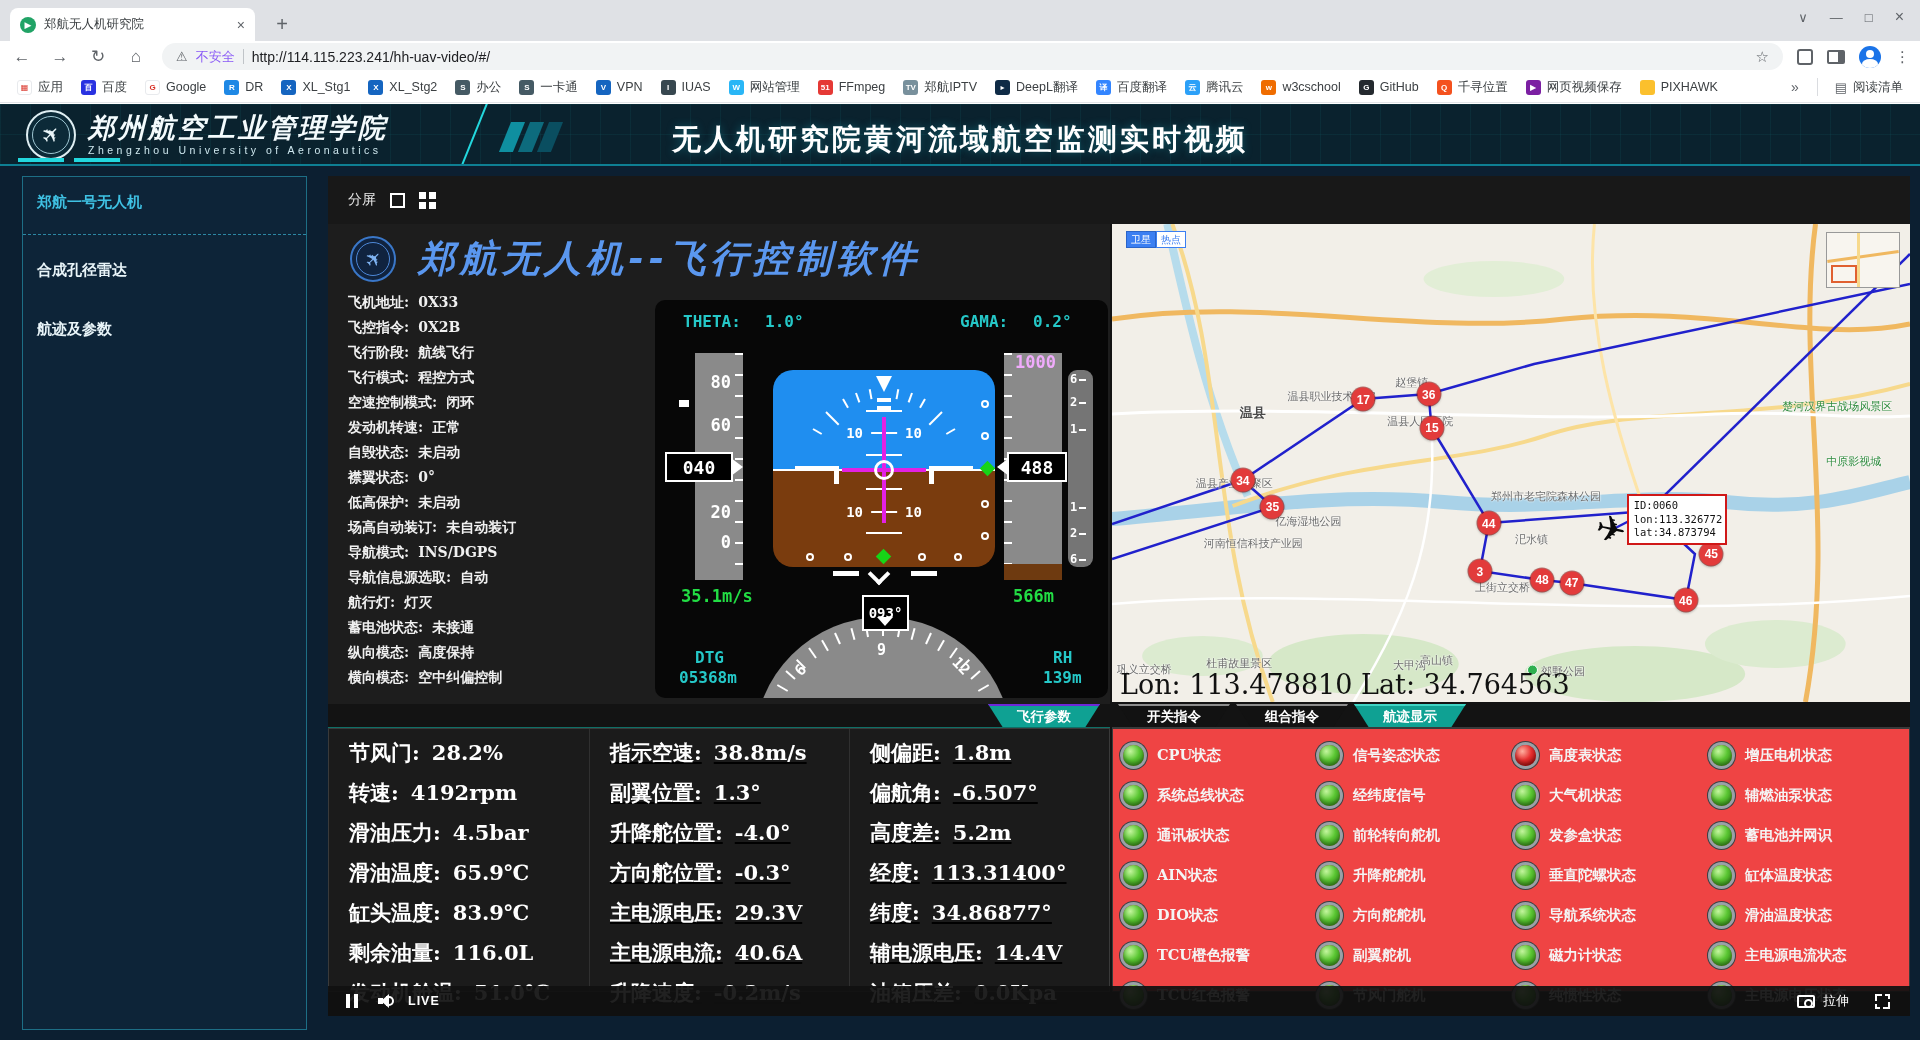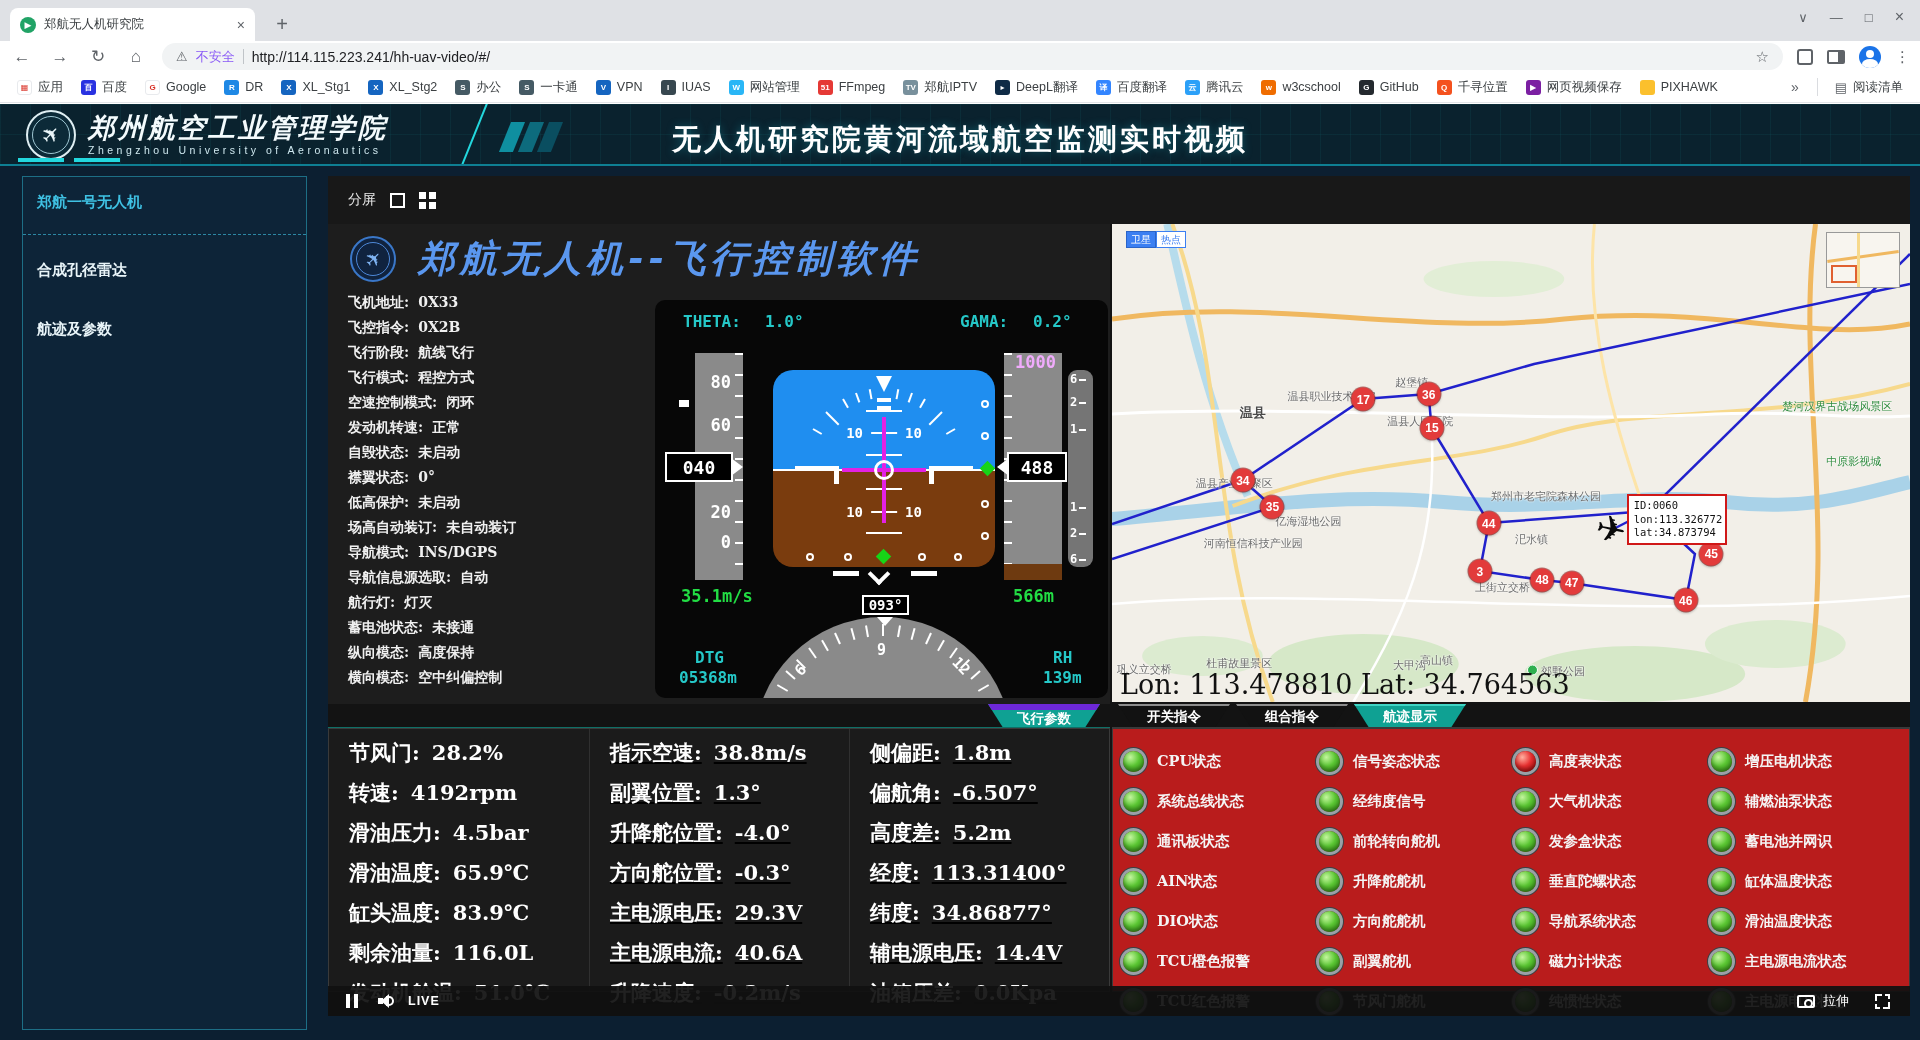--- a/index.html
+++ b/index.html
@@ -144,46 +144,46 @@
   
   #vs { position:absolute; left:413px; top:70px; width:25px; height:197px; background:#757575; border-radius:9px; }
   .vs-num { position:absolute; left:4px; color:#fff; font-size:12px; font-weight:bold;
     font-family:"DejaVu Sans Mono",monospace; }
   .vs-num::after { content:""; display:inline-block; width:7px; height:2px; background:#fff; vertical-align:middle; margin-left:2px; }
   .vs-notch { position:absolute; left:24px; top:100px; width:10px; height:7px; background:#fff; }
   
   #compass { position:absolute; left:99px; top:317px; width:258px; height:81px; overflow:hidden; }
   #compass .disc { position:absolute; left:0; top:0; width:258px; height:258px; border-radius:50%; background:#8a8a8a; }
   .cnum { position:absolute; color:#fff; font-size:15px; font-weight:bold; font-family:"DejaVu Sans Mono",monospace; }
-  #hdg-box { left:207px; top:295px; width:47px; height:20px; font-size:14px; }
+  #hdg-box { left:207px; top:295px; width:47px; height:36px; font-size:14px; }
   .hdg-ptr { position:absolute; left:222px; top:317px; width:0; height:0; border-left:8px solid transparent;
     border-right:8px solid transparent; border-top:9px solid #fff; }
 
   
   .tab-row { position:absolute; height:24px; display:flex; align-items:flex-end; }
   #fp-tab-row { left:0; top:528px; width:782px; justify-content:flex-end; padding-right:4px; border-bottom:1px solid #0f6f66; }
   #rt-tab-row { left:784px; top:528px; width:798px; padding-left:6px; border-bottom:1px solid #3a3a3a; }
   .trap { height:23px; min-width:112px; padding:0 18px; clip-path:polygon(0 0,100% 0,87% 100%,13% 100%);
     background:#121212; color:#fff; font-size:13.5px; font-weight:bold; display:flex; align-items:center;
     justify-content:center; margin-right:6px; border-top:2px solid #8c8c8c; }
   .trap.active { background:#0fa193; border-top:2px solid #3fd4c4; }
-  #fp-tab { background:#0fa193; border-top:6px solid #6d28d9; }
+  #fp-tab { background:#0fa193; border-top:2px solid #6d28d9; }
 
   
   #bottom-params { position:absolute; left:0; top:552px; width:782px; height:264px; background:#1b1b1b;
     border:1px solid #3a3a3a; display:flex; }
   .bp-col { padding:10px 0 0 20px; width:262px; }
   .bp-col + .bp-col { border-left:1px solid #303030;text-decoration:underline; }
   .bp-row { height:40px; font-family:"DejaVu Serif","Liberation Serif",serif; font-weight:bold;
     font-size:21px; color:#fff; white-space:nowrap; }
   .bp-row .v { margin-left:12px; }
 
   
-  #status { position:absolute; left:784px; top:552px; width:798px; height:264px; background:#b91c1c;
-    border:1px solid #3a3a3a; display:flex; padding:12px 0 0 10px; }
+  #status { position:absolute; left:784px; top:552px; width:798px; height:264px; background:#ef4444;
+    border:1px solid #3a3a3a; display:flex; padding:6px 0 0 10px; }
   .st-col { width:196px; }
   .st-row { height:40px; display:flex; align-items:center; gap:13px; }
   .led { width:21px; height:21px; border-radius:50%; flex:none;
     background:radial-gradient(circle at 35% 30%,#c4f59e,#5bc733 45%,#2f8e12);
     box-shadow:0 0 0 3px #9aa0a6,0 0 0 4px #3c4043, inset 0 -3px 4px rgba(0,0,0,.35); }
   .st-row.red .led { background:radial-gradient(circle at 35% 30%,#ffb0a0,#e83030 45%,#9e0000); }
   .st-label { color:#f4f4f4; font-size:14.5px; font-weight:bold;
     font-family:"DejaVu Serif","Liberation Serif",serif; white-space:nowrap; }
 
   

